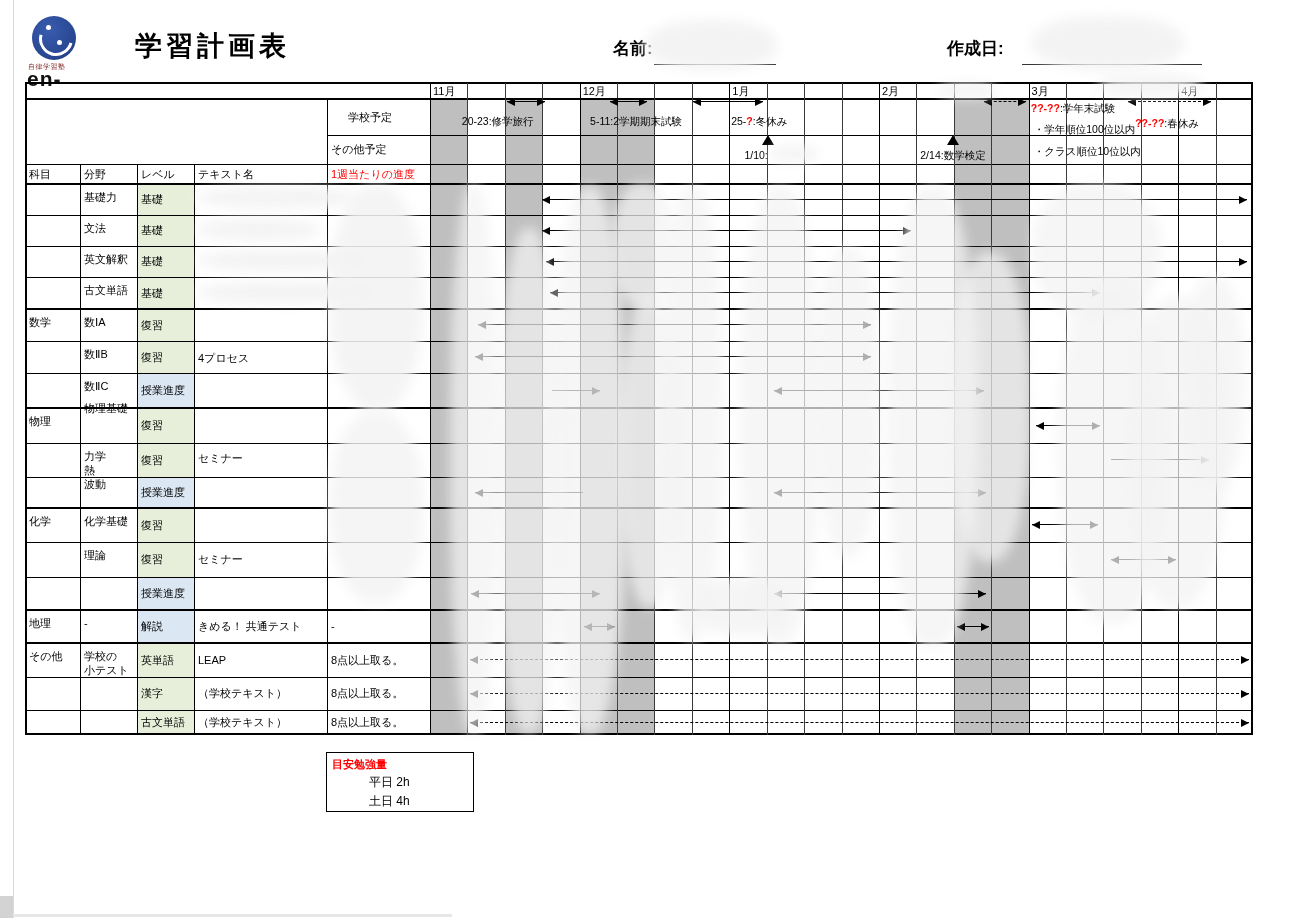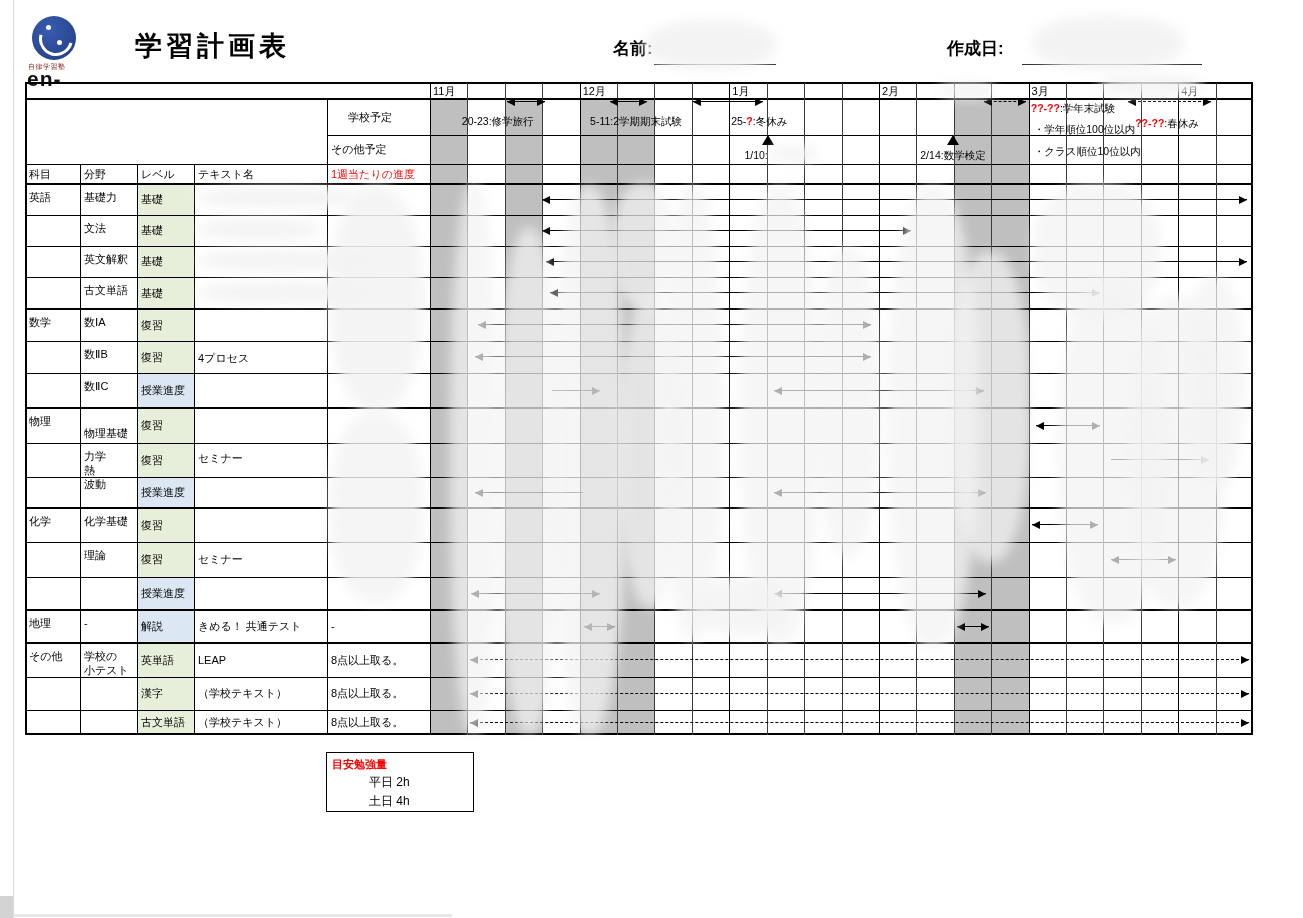--- a/index.html
+++ b/index.html
@@ -140,39 +140,38 @@
       <div class="cell mon" style="position: absolute; left: 856.909px; top: 1px; width: 143.636px; height: 14px; padding-left: 0px;">2月</div>
       <div class="cell mon" style="position: absolute; left: 1006.55px; top: 1px; width: 143.636px; height: 14px; padding-left: 0px;">3月</div>
       <div class="cell mon" style="position: absolute; left: 1156.18px; top: 1px; width: 68.8182px; height: 14px; padding-left: 0px;">4月</div>
       <div class="cell vcenter" style="position: absolute; left: 0px; top: 81px; width: 55px; height: 20px;">科目</div>
       <div class="cell vcenter" style="position: absolute; left: 55px; top: 81px; width: 57px; height: 20px;">分野</div>
       <div class="cell vcenter" style="position: absolute; left: 112px; top: 81px; width: 57px; height: 20px;">レベル</div>
       <div class="cell vcenter" style="position: absolute; left: 169px; top: 81px; width: 133px; height: 20px;">テキスト名</div>
       <div class="cell vcenter" style="position: absolute; left: 302px; top: 81px; width: 103px; height: 20px; color: rgb(255, 0, 0);">1週当たりの進度</div>
       <div class="cell vcenter" style="position: absolute; left: 302px; top: 16px; width: 103px; height: 36px; padding-left: 21px;">学校予定</div>
       <div class="cell vcenter" style="position: absolute; left: 302px; top: 52px; width: 103px; height: 29px;">その他予定</div>
-      <div class="cell topleft" style="position: absolute; left: 0px; top: 101px; width: 55px; height: 125px;">英語</div>
       <div class="cell topleft" style="position: absolute; left: 55px; top: 101px; width: 57px; height: 31px;">基礎力</div>
       <div class="cell vcenter" style="position: absolute; left: 112px; top: 101px; width: 57px; height: 31px;">基礎</div>
       <div class="cell topleft" style="position: absolute; left: 55px; top: 132px; width: 57px; height: 31px;">文法</div>
       <div class="cell vcenter" style="position: absolute; left: 112px; top: 132px; width: 57px; height: 31px;">基礎</div>
       <div class="cell topleft" style="position: absolute; left: 55px; top: 163px; width: 57px; height: 31px;">英文解釈</div>
       <div class="cell vcenter" style="position: absolute; left: 112px; top: 163px; width: 57px; height: 31px;">基礎</div>
       <div class="cell topleft" style="position: absolute; left: 55px; top: 194px; width: 57px; height: 32px;">古文単語</div>
       <div class="cell vcenter" style="position: absolute; left: 112px; top: 194px; width: 57px; height: 32px;">基礎</div>
       <div class="cell topleft" style="position: absolute; left: 0px; top: 226px; width: 55px; height: 99px;">数学</div>
       <div class="cell topleft" style="position: absolute; left: 55px; top: 226px; width: 57px; height: 32px;">数ⅠA</div>
       <div class="cell vcenter" style="position: absolute; left: 112px; top: 226px; width: 57px; height: 32px;">復習</div>
       <div class="cell vcenter" style="position: absolute; left: 169px; top: 226px; width: 133px; height: 99px;">4プロセス</div>
       <div class="cell topleft" style="position: absolute; left: 55px; top: 258px; width: 57px; height: 32px;">数ⅡB</div>
       <div class="cell vcenter" style="position: absolute; left: 112px; top: 258px; width: 57px; height: 32px;">復習</div>
       <div class="cell topleft" style="position: absolute; left: 55px; top: 290px; width: 57px; height: 35px;">数ⅡC</div>
       <div class="cell vcenter" style="position: absolute; left: 112px; top: 290px; width: 57px; height: 35px;">授業進度</div>
       <div class="cell topleft" style="position: absolute; left: 0px; top: 325px; width: 55px; height: 100px;">物理</div>
-      <div class="cell topleft" style="position: absolute; left: 55px; top: 337px; width: 57px; height: 35px;">物理基礎</div>
+      <div class="cell topleft" style="position: absolute; left: 55px; top: 312px; width: 57px; height: 35px;">物理基礎</div>
       <div class="cell vcenter" style="position: absolute; left: 112px; top: 325px; width: 57px; height: 35px;">復習</div>
       <div class="cell vcenter" style="position: absolute; left: 169px; top: 325px; width: 133px; height: 100px;">セミナー</div>
       <div class="cell topleft" style="position: absolute; left: 55px; top: 360px; width: 57px; height: 65px;">力学
 熱
 波動</div>
       <div class="cell vcenter" style="position: absolute; left: 112px; top: 360px; width: 57px; height: 34px;">復習</div>
       <div class="cell vcenter" style="position: absolute; left: 112px; top: 394px; width: 57px; height: 31px;">授業進度</div>
       <div class="cell topleft" style="position: absolute; left: 0px; top: 425px; width: 55px; height: 102px;">化学</div>
       <div class="cell topleft" style="position: absolute; left: 55px; top: 425px; width: 57px; height: 34px;">化学基礎</div>
       <div class="cell vcenter" style="position: absolute; left: 112px; top: 425px; width: 57px; height: 34px;">復習</div>

